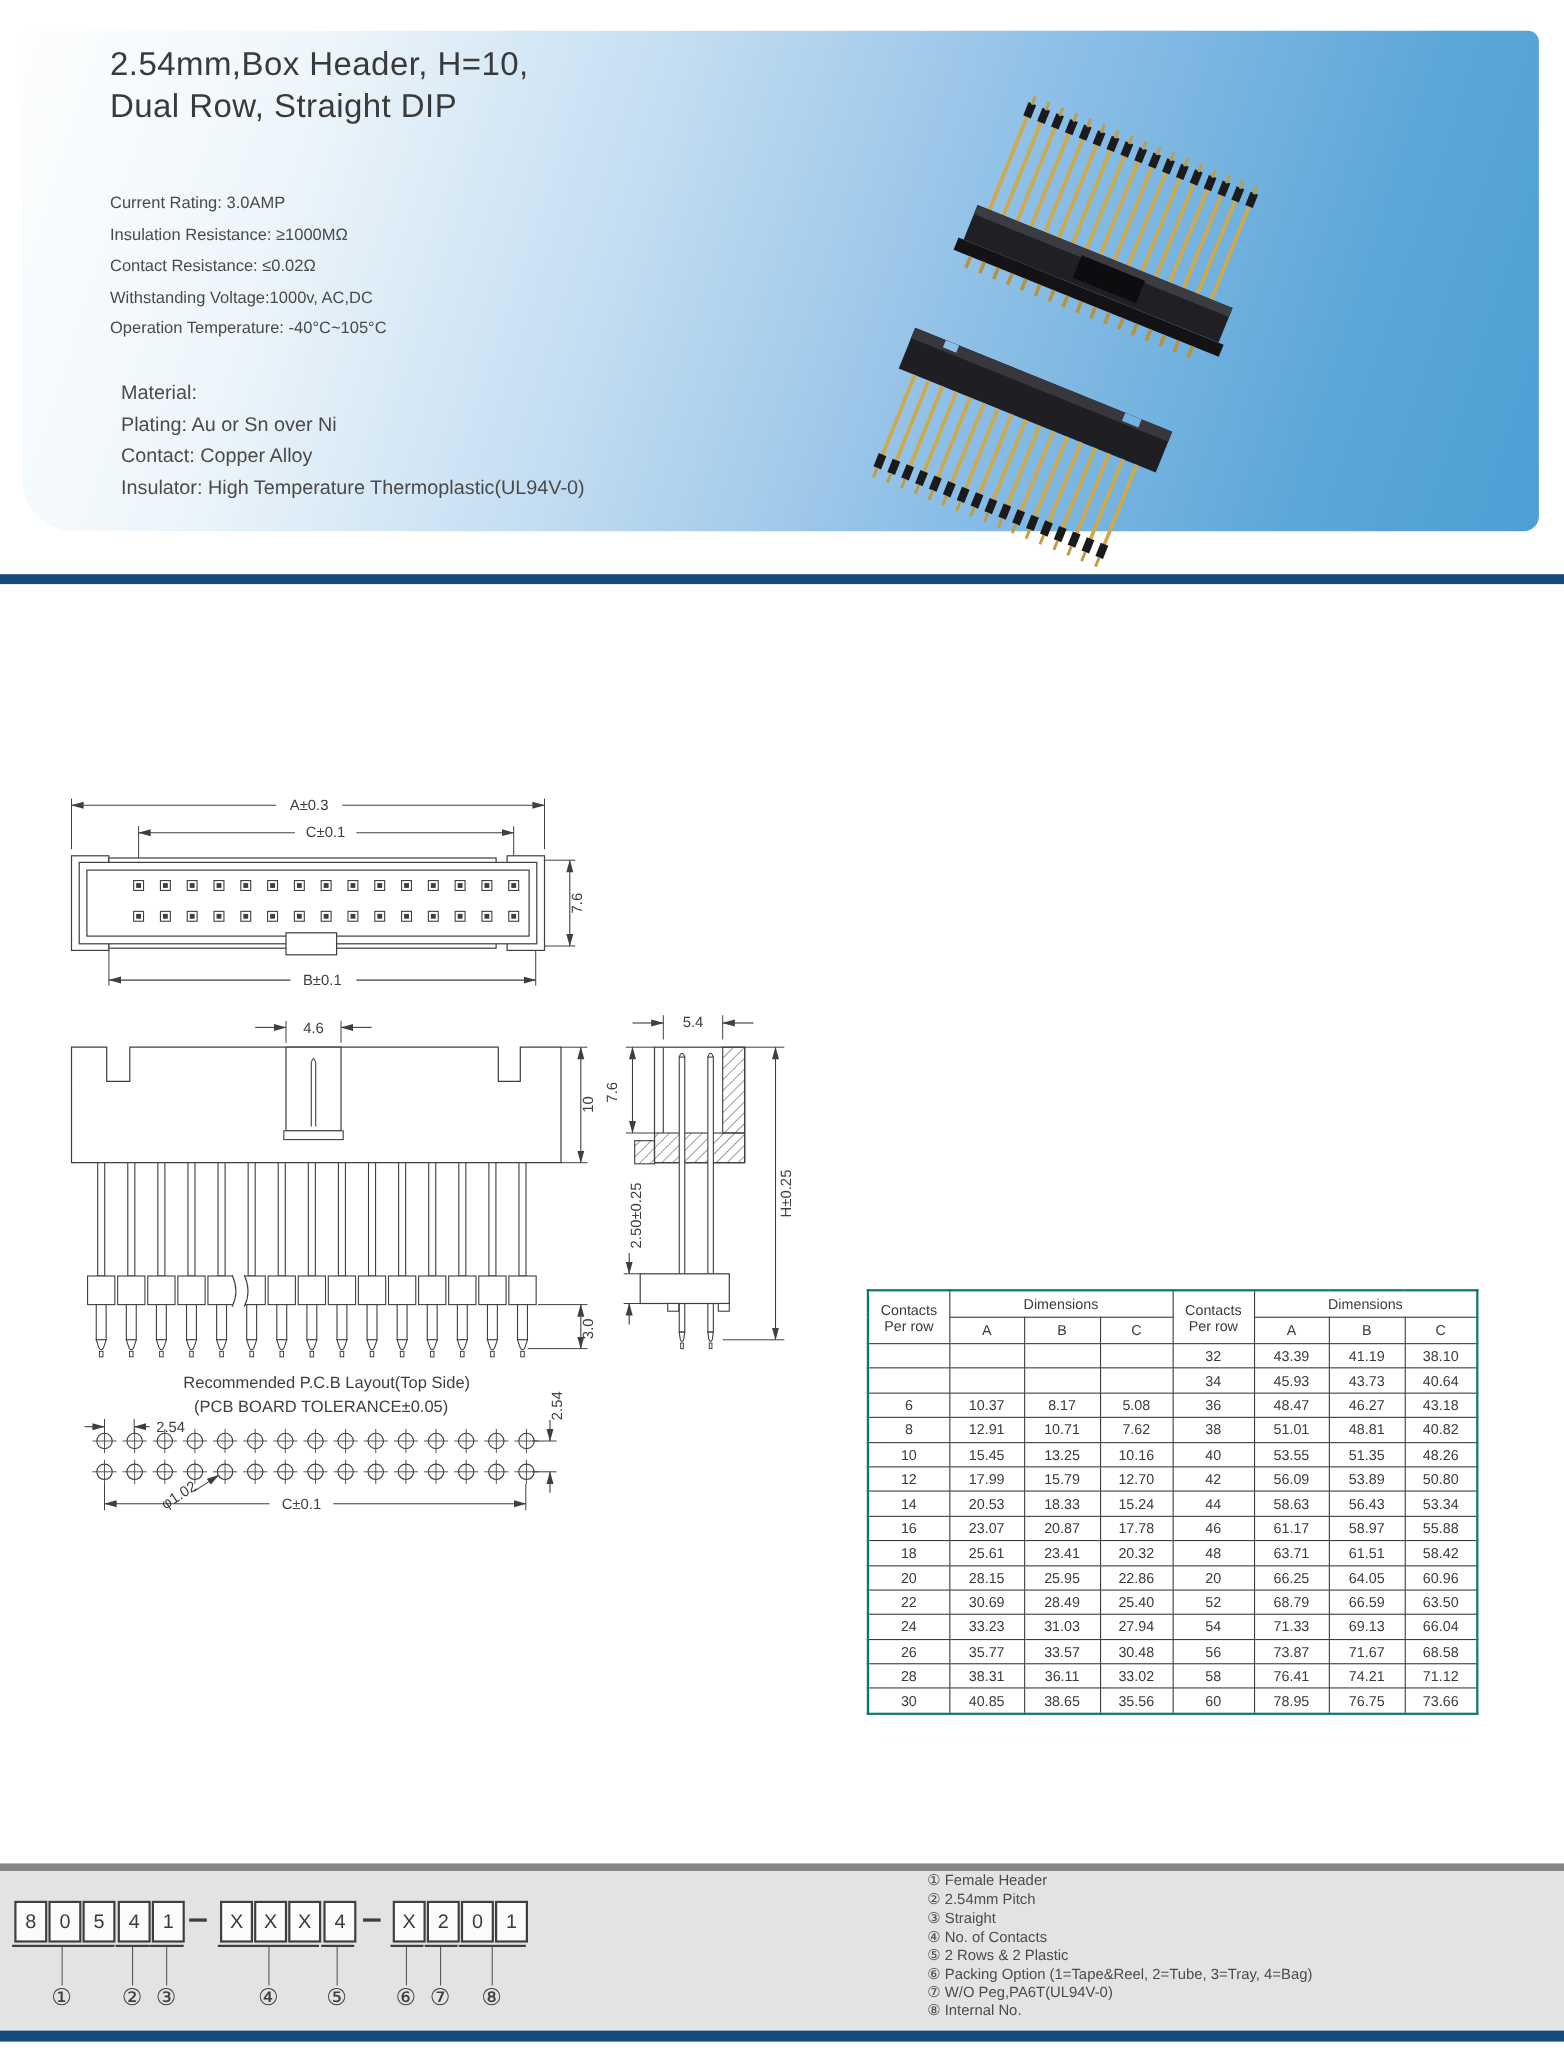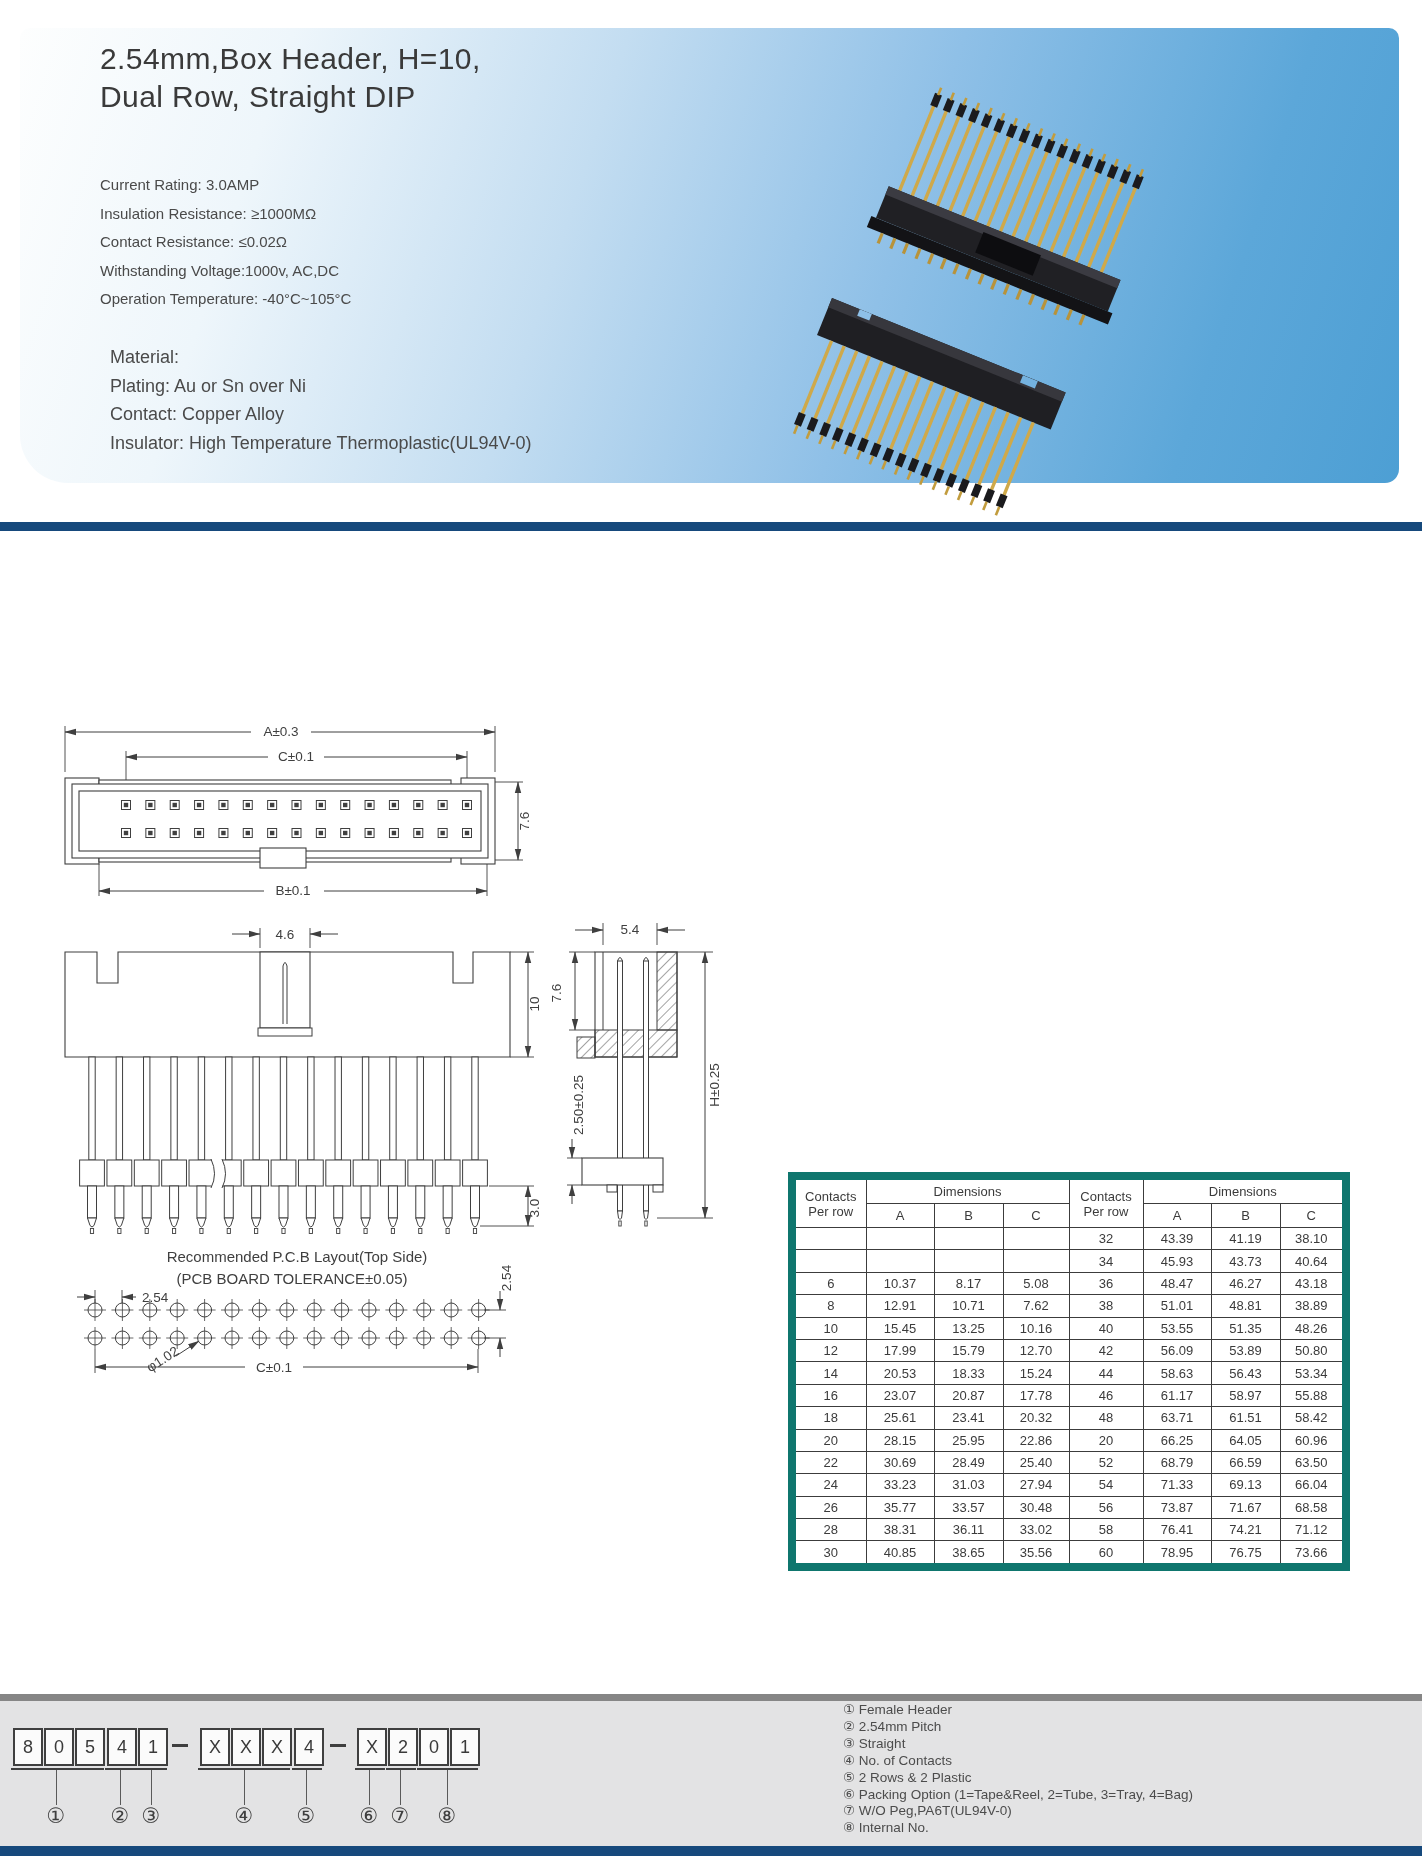--- a/index.html
+++ b/index.html
@@ -26,21 +26,21 @@
   svg{position:absolute;overflow:visible;}
   svg text{font-family:"Liberation Sans","DejaVu Sans",sans-serif;font-size:13.5px;fill:#3f3f3f;}
   
   .dim-table{
     position:absolute;left:788px;top:1172px;width:554px;height:366px;
     border-collapse:collapse;table-layout:fixed;font-size:13px;color:#3b3b3b;
   }
   .dim-table th,.dim-table td{
     border:1px solid #3c3c3c;padding:0;text-align:center;font-weight:400;vertical-align:middle;
   }
-  .dim-table{border:8px solid #0f766e;}
+  .dim-table{border:2px solid #0f766e;}
   .dim-table thead th{height:23px;}
   .dim-table tbody td{height:21.4px;}
   .th-contacts{text-align:left;padding-left:6px;white-space:pre-line;line-height:15px;}
   
   .pn-box{
     position:absolute;top:1728px;width:26px;height:34px;background:#fbfbfb;
     border:2px solid #3f3f3f;font-size:18px;line-height:34px;text-align:center;color:#3a3a3a;
   }
   .pn-dash{position:absolute;top:1744px;width:16px;height:3px;background:#3f3f3f;}
   .pn-underline{position:absolute;top:1768px;height:2px;background:#3f3f3f;}
@@ -674,21 +674,21 @@
         <td>43.18</td>
       </tr>
       <tr>
         <td>8</td>
         <td>12.91</td>
         <td>10.71</td>
         <td>7.62</td>
         <td>38</td>
         <td>51.01</td>
         <td>48.81</td>
-        <td>38.89</td>
+        <td>40.82</td>
       </tr>
       <tr>
         <td>10</td>
         <td>15.45</td>
         <td>13.25</td>
         <td>10.16</td>
         <td>40</td>
         <td>53.55</td>
         <td>51.35</td>
         <td>48.26</td>

